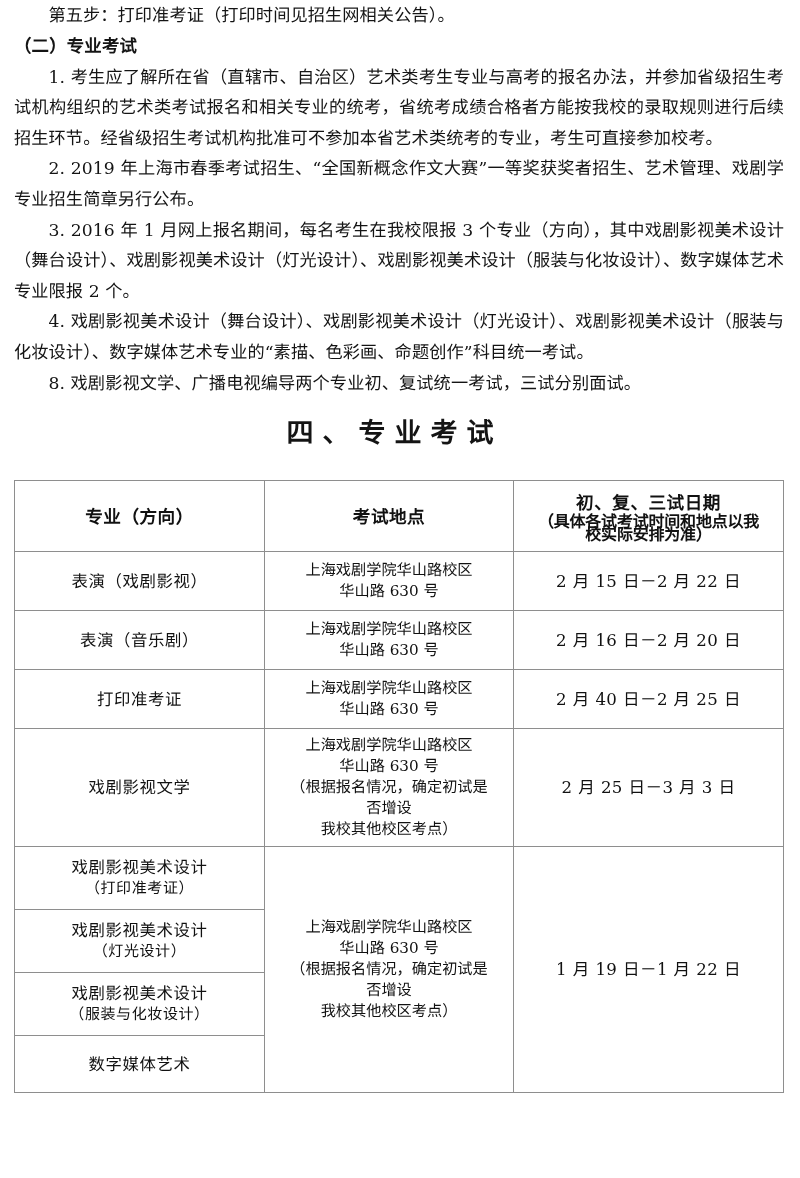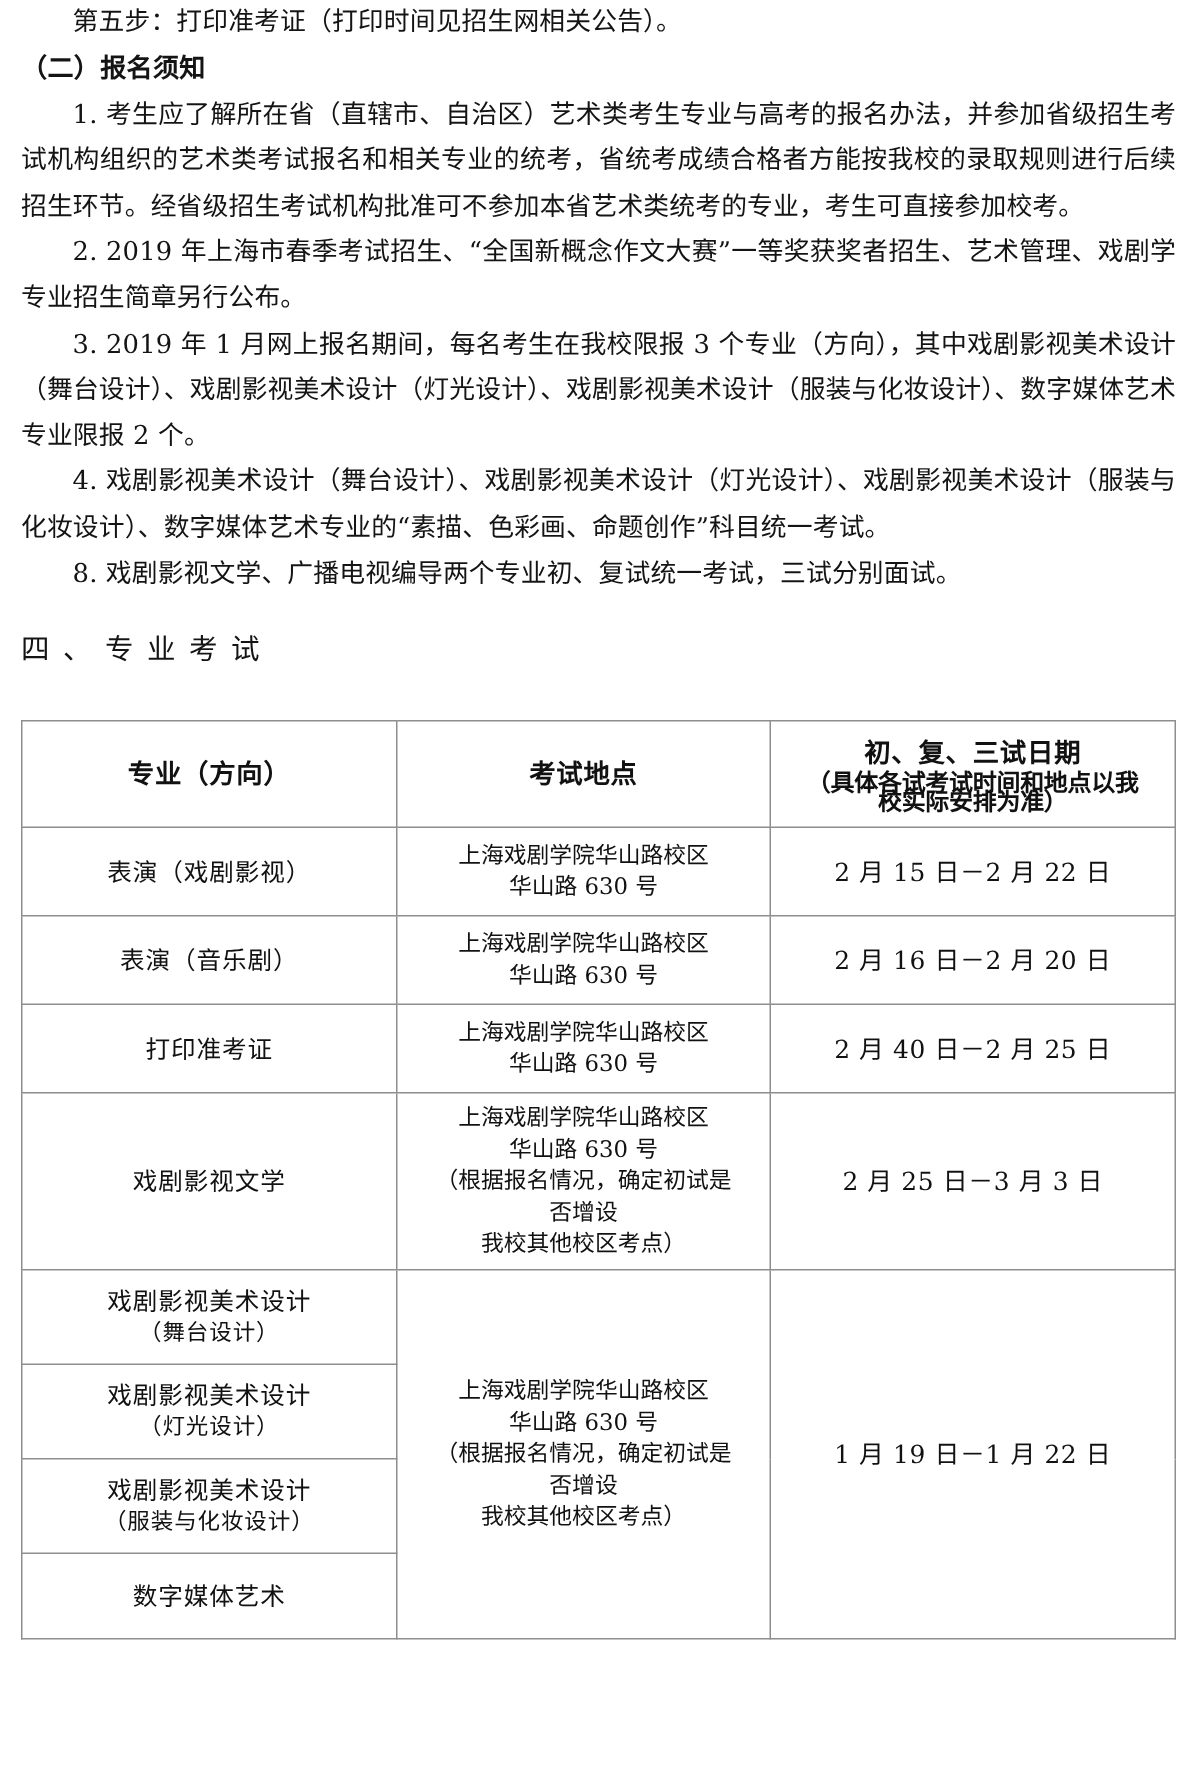--- a/index.html
+++ b/index.html
@@ -45,22 +45,23 @@
     margin: 0;
     letter-spacing: 0.2px;
     text-indent: 0;
   }
 
   .spacer-12 { height: 12px; }
   .spacer-18 { height: 18px; }
 
   
   .section-title {
-    font-size: 19px;
-    font-weight: normal;
+    text-align: center;
+    font-size: 27px;
+    font-weight: bold;
     letter-spacing: 9px;
     line-height: 34px;
     margin: 0;
     padding-right: 9px;
     font-family: "DejaVu Serif", "Liberation Serif", serif;
   }
 
   
   .table-wrap {
     padding: 0 17px 0 14px;
@@ -116,27 +117,27 @@
 </head>
 <body>
 
 <div class="page">
 
   <div class="prose">
 
     <p class="para">第五步：打印准考证（打印时间见招生网相关公告）。</p>
 
 
-    <p class="heading">（二）报名须知</p>
+    <p class="heading">（二）专业考试</p>
 
     <p class="para">1. 考生应了解所在省（直辖市、自治区）艺术类考生专业与高考的报名办法，并参加省级招生考试机构组织的艺术类考试报名和相关专业的统考，省统考成绩合格者方能按我校的录取规则进行后续招生环节。经省级招生考试机构批准可不参加本省艺术类统考的专业，考生可直接参加校考。</p>
 
     <p class="para">2. 2019 年上海市春季考试招生、“全国新概念作文大赛”一等奖获奖者招生、艺术管理、戏剧学专业招生简章另行公布。</p>
 
-    <p class="para">3. 2019 年 1 月网上报名期间，每名考生在我校限报 3 个专业（方向），其中戏剧影视美术设计（舞台设计）、戏剧影视美术设计（灯光设计）、戏剧影视美术设计（服装与化妆设计）、数字媒体艺术专业限报 2 个。</p>
+    <p class="para">3. 2016 年 1 月网上报名期间，每名考生在我校限报 3 个专业（方向），其中戏剧影视美术设计（舞台设计）、戏剧影视美术设计（灯光设计）、戏剧影视美术设计（服装与化妆设计）、数字媒体艺术专业限报 2 个。</p>
 
     <p class="para">4. 戏剧影视美术设计（舞台设计）、戏剧影视美术设计（灯光设计）、戏剧影视美术设计（服装与化妆设计）、数字媒体艺术专业的“素描、色彩画、命题创作”科目统一考试。</p>
 
     <p class="para">8. 戏剧影视文学、广播电视编导两个专业初、复试统一考试，三试分别面试。</p>
 
     <div class="spacer-18"></div>
 
     <p class="section-title">四、专业考试</p>
 
     <div class="spacer-12"></div>
@@ -218,21 +219,21 @@
             <span>我校其他校区考点）</span>
           </td>
           <td class="cell-date">
             <span>2 月 25 日－3 月 3 日</span>
           </td>
         </tr>
 
         <tr class="r-art">
           <td class="cell-major">
             <span>戏剧影视美术设计</span>
-            <span class="sub">（舞台设计）</span>
+            <span class="sub">（打印准考证）</span>
           </td>
           <td class="cell-place" rowspan="4">
             <span>上海戏剧学院华山路校区</span><br>
             <span>华山路 630 号</span><br>
             <span>（根据报名情况，确定初试是否增设</span><br>
             <span>我校其他校区考点）</span>
           </td>
           <td class="cell-date" rowspan="4">
             <span>1 月 19 日－1 月 22 日</span>
           </td>

